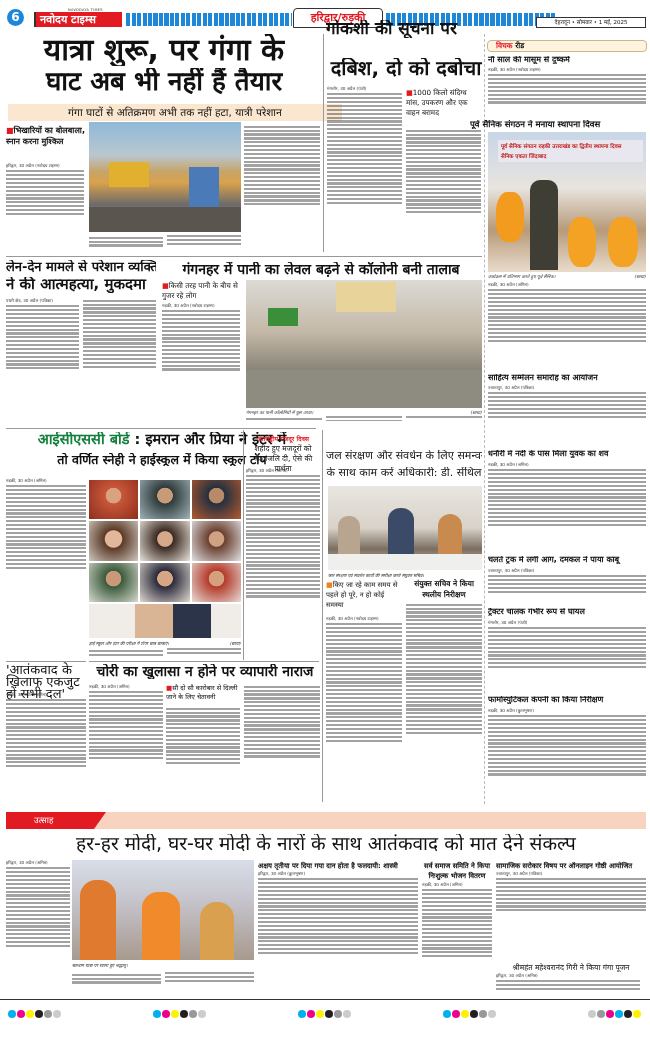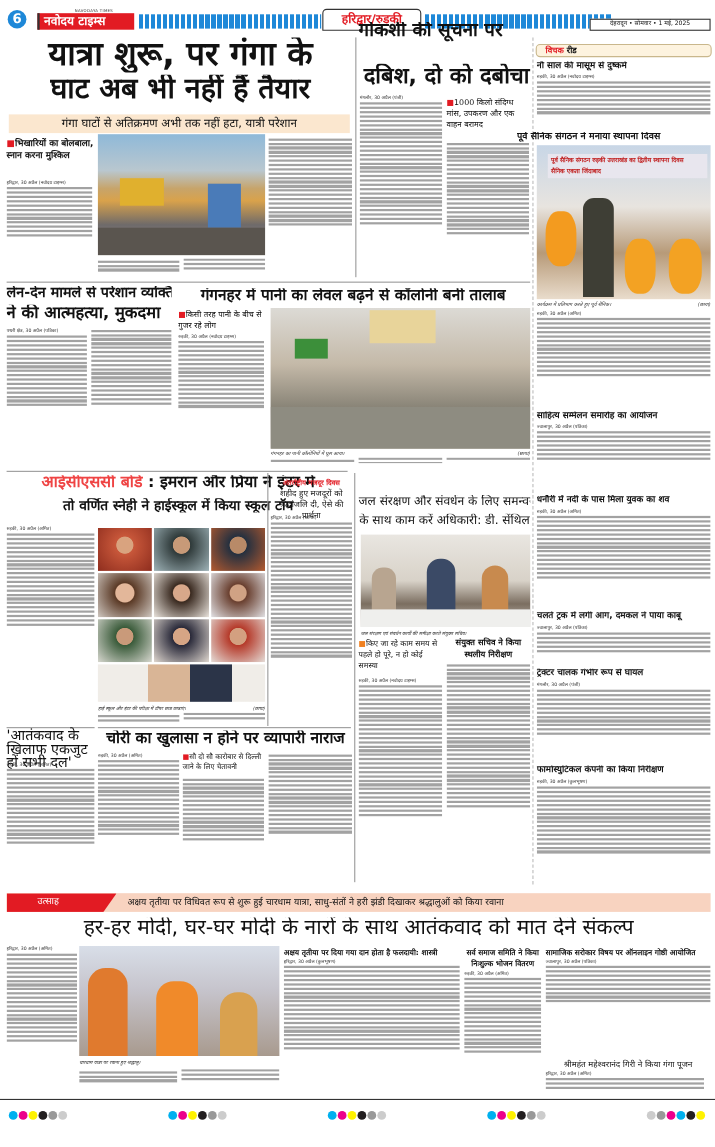--- a/index.html
+++ b/index.html
@@ -24,21 +24,21 @@
   <div class="abs" style="left:68px;top:8px;font-size:3.5px;color:#333;letter-spacing:.3px">NAVODAYA TIMES</div>
   <div class="abs" style="left:34px;top:12px;width:88px;height:15px;background:#e21b23;color:#fff;font-size:11px;font-weight:bold;line-height:15px;padding-left:4px;border-left:2px solid #333">नवोदय टाइम्स</div>
   <div class="abs bar" style="left:126px;top:13px;width:166px;height:13px;"></div>
   <div class="abs" style="left:293px;top:8px;width:90px;height:20px;border:1.5px solid #333;border-radius:4px 4px 0 0;background:#fff;color:#e21b23;font-size:11px;font-weight:bold;text-align:center;line-height:17px">हरिद्वार/रुड़की</div>
   <div class="abs bar" style="left:386px;top:13px;width:170px;height:13px;"></div>
   <div class="abs" style="left:536px;top:17px;width:110px;height:11px;border:1px solid #333;font-size:5.5px;line-height:9px;text-align:center;background:#fff">देहरादून • सोमवार • 1 मई, 2025</div>
 </div>
 
 <div class="abs hl" style="left:8px;top:34px;width:312px;font-size:30px;text-align:center">यात्रा शुरू, पर गंगा के</div>
 <div class="abs hl" style="left:8px;top:68px;width:312px;font-size:26px;text-align:center">घाट अब भी नहीं हैं तैयार</div>
-<div class="abs" style="left:8px;top:104px;width:310px;height:17px;background:#fbe7cf;font-size:10.5px;line-height:17px;text-align:center;white-space:nowrap;overflow:hidden">गंगा घाटों से अतिक्रमण अभी तक नहीं हटा, यात्री परेशान</div>
+<div class="abs" style="left:8px;top:104px;width:334px;height:17px;background:#fbe7cf;font-size:10.5px;line-height:17px;text-align:center;white-space:nowrap;overflow:hidden">गंगा घाटों से अतिक्रमण अभी तक नहीं हटा, यात्री परेशान</div>
 <div class="abs" style="left:6px;top:125px;width:80px;font-size:8px;line-height:11px;font-weight:bold"><span class="bullet">■</span><span>भिखारियों का बोलबाला, स्नान करना मुश्किल</span></div>
 <div class="abs txt" style="left:6px;top:163px;width:78px;height:85px"><span>हरिद्वार, 30 अप्रैल (नवोदय टाइम्स)</span><i class="ln"></i><i class="ln"></i><i class="ln"></i><i class="ln"></i><i class="ln"></i><i class="ln"></i><i class="ln"></i><i class="ln"></i><i class="ln"></i><i class="ln"></i><i class="ln"></i><i class="ln"></i></div>
 <div class="abs photo" style="left:89px;top:122px;width:152px;height:110px;background:linear-gradient(180deg,#8fb9d8 0%,#b9c7cf 30%,#c7a46a 45%,#d9a24b 55%,#6e6a6a 75%,#a9a093 100%)">
   <div class="abs" style="left:20px;top:40px;width:40px;height:25px;background:#e0b02e"></div>
   <div class="abs" style="left:100px;top:45px;width:30px;height:40px;background:#4a7bb8"></div>
   <div class="abs" style="left:0;top:85px;width:152px;height:25px;background:#5a554f"></div>
 </div>
 <div class="abs txt" style="left:244px;top:124px;width:76px;height:120px">
     <i class="ln"></i>
     <i class="ln"></i>
@@ -148,21 +148,21 @@
     <span>गंगनहर का पानी कॉलोनियों में घुस आया।</span>
     <span>(छाया)</span>
   </div>
 <div class="abs txt" style="left:246px;top:416px;width:236px;height:12px;column-count:3;column-gap:4px">
     <i class="ln"></i>
     <i class="ln"></i>
     <i class="ln"></i>
   </div>
 
 <div class="sep-h" style="left:6px;top:428px;width:310px"></div>
-<div class="abs hl" style="left:6px;top:432px;width:312px;font-size:14.5px;text-align:center"><span style="color:#ef4444">आईसीएससी बोर्ड</span> <span>: इमरान और प्रिया ने इंटर में</span></div>
+<div class="abs hl" style="left:6px;top:432px;width:312px;font-size:14.5px;text-align:center"><span style="color:#15803d">आईसीएससी बोर्ड</span> <span>: इमरान और प्रिया ने इंटर में</span></div>
 <div class="abs hl" style="left:6px;top:453px;width:312px;font-size:12.5px;text-align:center">तो वर्णित स्नेही ने हाईस्कूल में किया स्कूल टॉप</div>
 <div class="abs txt" style="left:6px;top:478px;width:80px;height:134px"><span>रुड़की, 30 अप्रैल (अमित)</span><i class="ln"></i><i class="ln"></i><i class="ln"></i><i class="ln"></i><i class="ln"></i><i class="ln"></i><i class="ln"></i><i class="ln"></i><i class="ln"></i><i class="ln"></i><i class="ln"></i><i class="ln"></i><i class="ln"></i><i class="ln"></i><i class="ln"></i><i class="ln"></i><i class="ln"></i><i class="ln"></i><i class="ln"></i><i class="ln"></i><i class="ln"></i><i class="ln"></i></div>
 <div class="abs photo" style="left:89px;top:480px;width:152px;height:122px;display:grid;grid-template-columns:repeat(3,1fr);grid-template-rows:repeat(3,1fr);gap:2px;background:#fff">
   <div style="background:radial-gradient(circle at 50% 40%,#d9a37f 22%,#c8573a 24%,#8e2d1e 100%)"></div>
   <div style="background:radial-gradient(circle at 50% 40%,#c79a78 22%,#2f3a3a 24%,#9fb3b8 100%)"></div>
   <div style="background:radial-gradient(circle at 50% 40%,#b88a68 22%,#25303f 24%,#b45a2f 100%)"></div>
   <div style="background:radial-gradient(circle at 50% 45%,#e3b79a 25%,#5b3a26 28%,#cfc7c0 100%)"></div>
   <div style="background:radial-gradient(circle at 50% 45%,#d8a88a 22%,#3a2a20 25%,#e9e3dc 100%)"></div>
   <div style="background:radial-gradient(circle at 50% 45%,#d0a284 22%,#6a4030 25%,#e1e0e3 100%)"></div>
   <div style="background:radial-gradient(circle at 50% 40%,#c99a7a 22%,#3a5b3a 24%,#d8d8d0 100%)"></div>
@@ -281,21 +281,20 @@
     <i class="ln"></i>
     <i class="ln"></i>
     <i class="ln"></i>
     <i class="ln"></i>
     <i class="ln"></i>
     <i class="ln"></i>
   </div>
 
 <div class="abs" style="left:6px;top:812px;width:640px;height:17px;background:#f8d3c0">
   <div class="abs" style="left:0;top:0;width:100px;height:17px;background:#e21b23;color:#fff;font-size:8.5px;line-height:17px;padding-left:28px;clip-path:polygon(0 0,100% 0,88% 100%,0 100%)">उत्साह</div>
-  <div class="abs" style="left:110px;top:0;width:530px;font-size:8.3px;line-height:17px;white-space:nowrap;overflow:hidden">अक्षय तृतीया पर विधिवत रूप से शुरू हुई चारधाम यात्रा, साधु-संतों ने हरी झंडी दिखाकर श्रद्धालुओं को किया रवाना</div>
 </div>
 
 <div class="abs hl" style="left:6px;top:834px;width:640px;font-size:19px;text-align:center;font-weight:normal">हर-हर मोदी, घर-घर मोदी के नारों के साथ आतंकवाद को मात देने संकल्प</div>
 <div class="abs txt" style="left:6px;top:860px;width:64px;height:132px"><span>हरिद्वार, 30 अप्रैल (अमित)</span><i class="ln"></i><i class="ln"></i><i class="ln"></i><i class="ln"></i><i class="ln"></i><i class="ln"></i><i class="ln"></i><i class="ln"></i><i class="ln"></i><i class="ln"></i><i class="ln"></i><i class="ln"></i><i class="ln"></i><i class="ln"></i><i class="ln"></i><i class="ln"></i><i class="ln"></i><i class="ln"></i><i class="ln"></i><i class="ln"></i><i class="ln"></i></div>
 <div class="abs photo" style="left:72px;top:860px;width:182px;height:100px;background:linear-gradient(180deg,#d8dee8 0%,#c6c4cc 40%,#a89a8e 100%)">
   <div class="abs" style="left:8px;top:20px;width:36px;height:80px;background:#e07a2e;border-radius:16px 16px 0 0"></div>
   <div class="abs" style="left:70px;top:32px;width:38px;height:68px;background:#f08a2a;border-radius:16px 16px 0 0"></div>
   <div class="abs" style="left:128px;top:42px;width:34px;height:58px;background:#d9a14f;border-radius:16px 16px 0 0"></div>
 </div>
 <div class="abs" style="left:72px;top:962px;width:182px;font-size:4.3px;font-style:italic;color:#333">चारधाम यात्रा पर रवाना हुए श्रद्धालु।</div>

